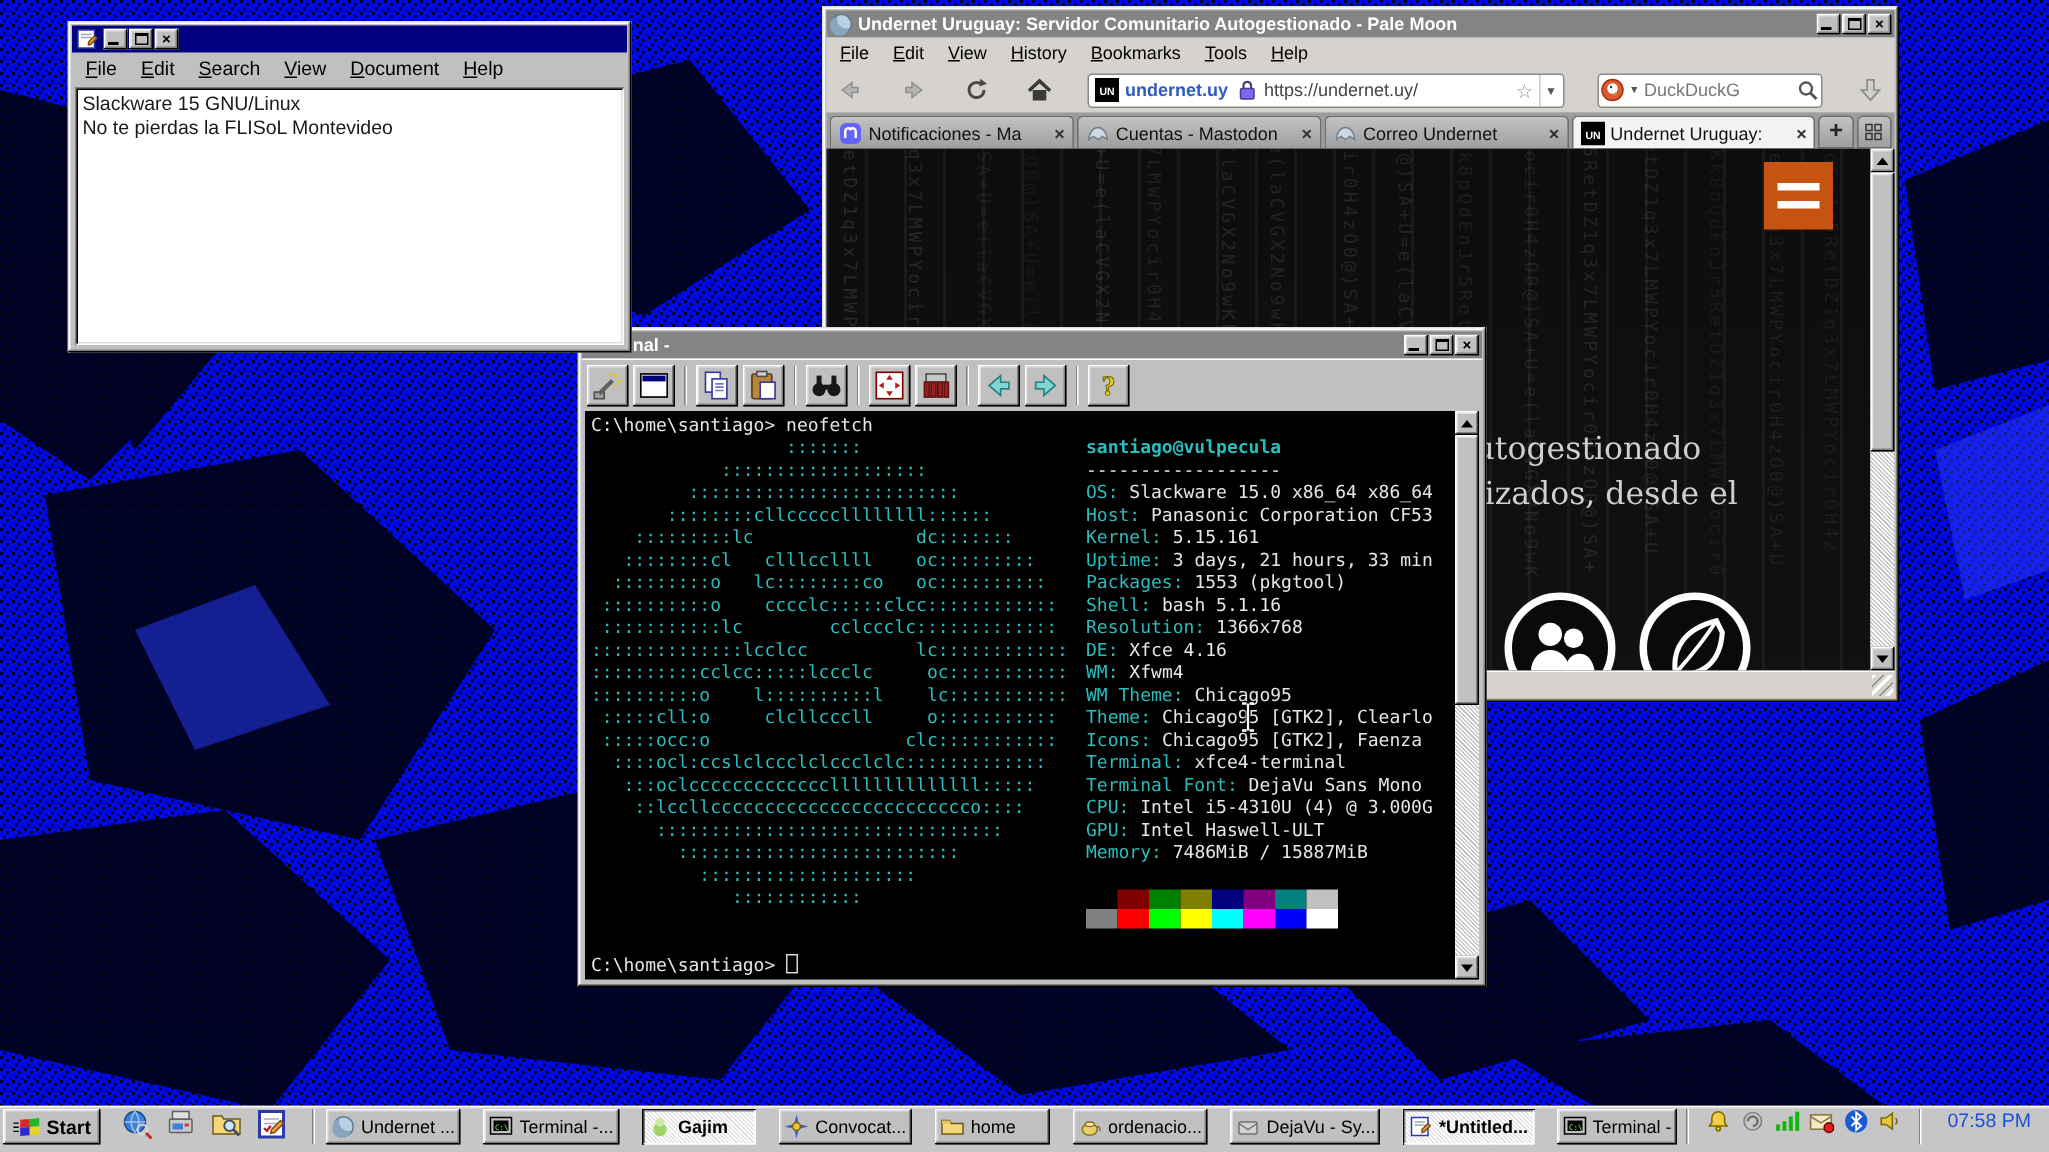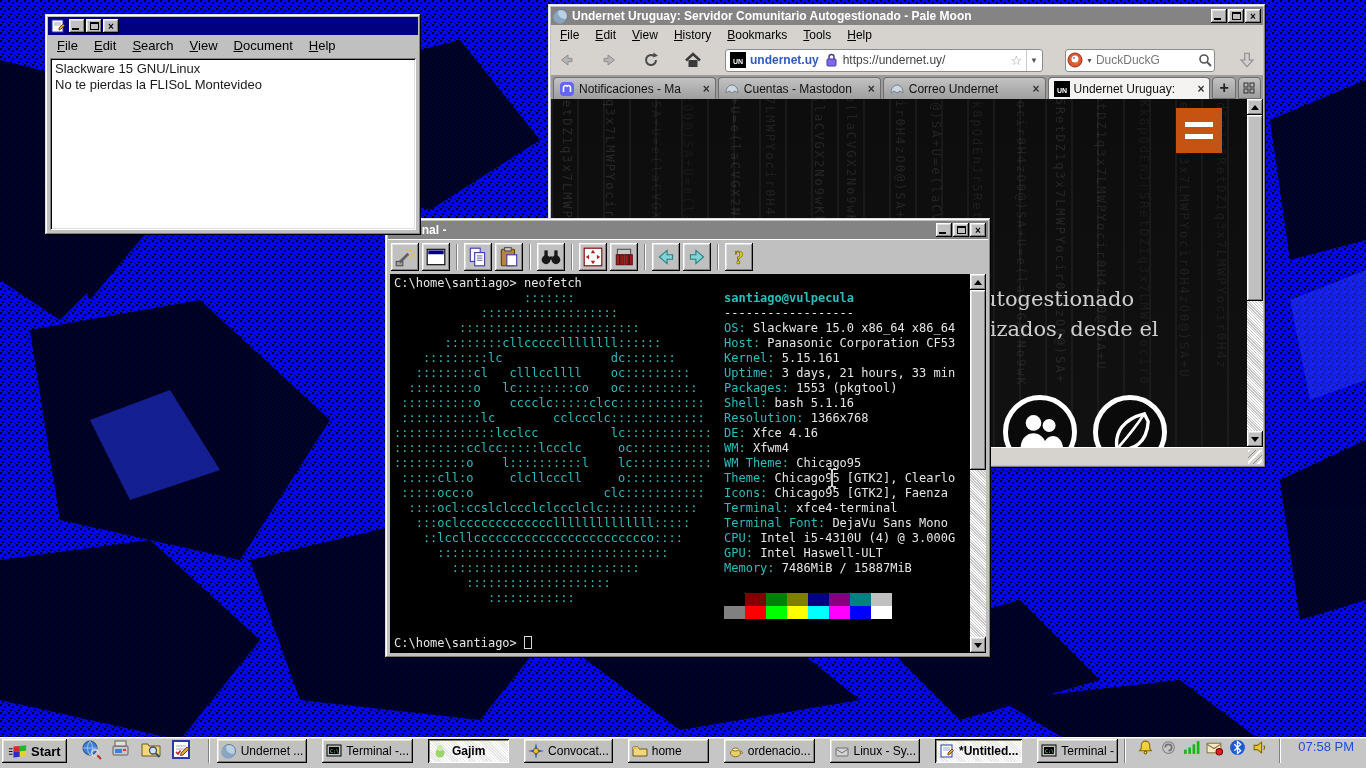--- a/index.html
+++ b/index.html
@@ -657,21 +657,21 @@
           </span>
           <span class="tk">ordenacio...</span>
         </div>
         <div class="task btn95">
           <span class="icon16">
             <svg viewBox="0 0 16 16">
               <rect x="2" y="5" width="12" height="8" rx="1" fill="#d4d4d4" stroke="#707070"></rect>
               <path d="M2 6l6 4 6-4" fill="none" stroke="#707070"></path>
             </svg>
           </span>
-          <span class="tk">Linux - Sy...</span>
+          <span class="tk">DejaVu - Sy...</span>
         </div>
         <div class="task btn95 active">
           <span class="icon16">
             <svg viewBox="0 0 16 16">
               <rect x="2" y="2" width="11" height="12" fill="#fff" stroke="#2a3ba8"></rect>
               <line x1="4" y1="5" x2="11" y2="5" stroke="#99aabb"></line>
               <line x1="4" y1="7" x2="11" y2="7" stroke="#99aabb"></line>
               <path d="M9 10l4-4 1.5 1.5-4 4L9 12z" fill="#e8a33d" stroke="#7a4a10"></path>
             </svg>
           </span>

